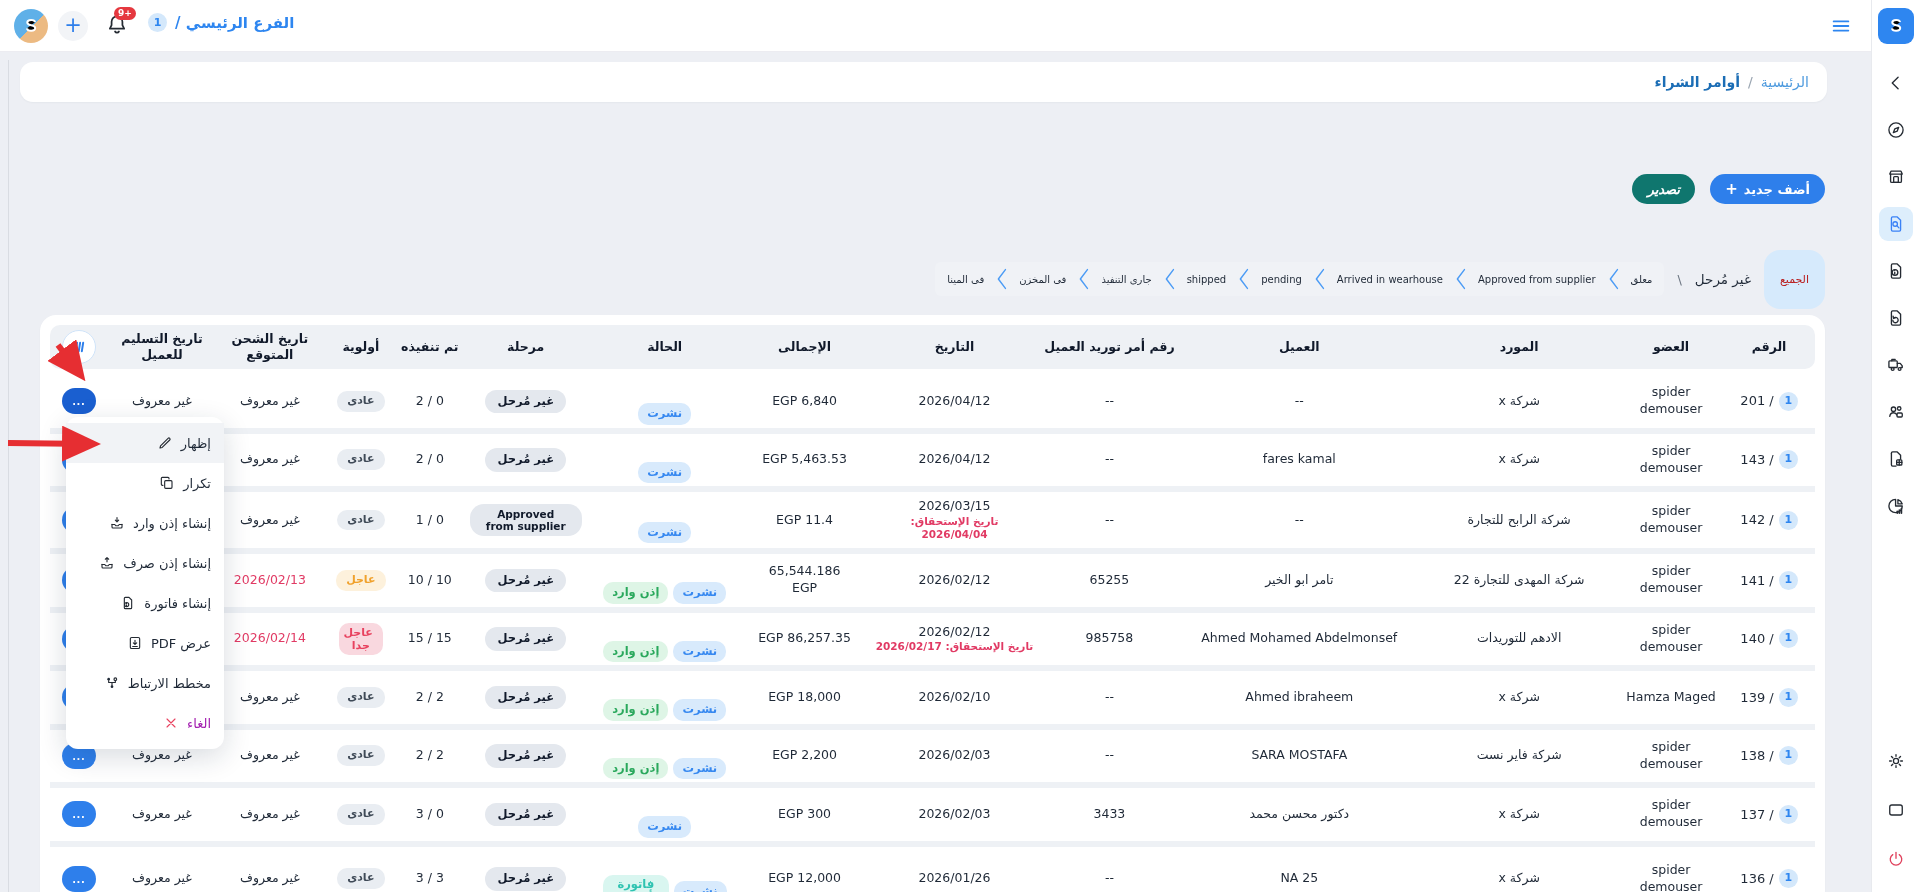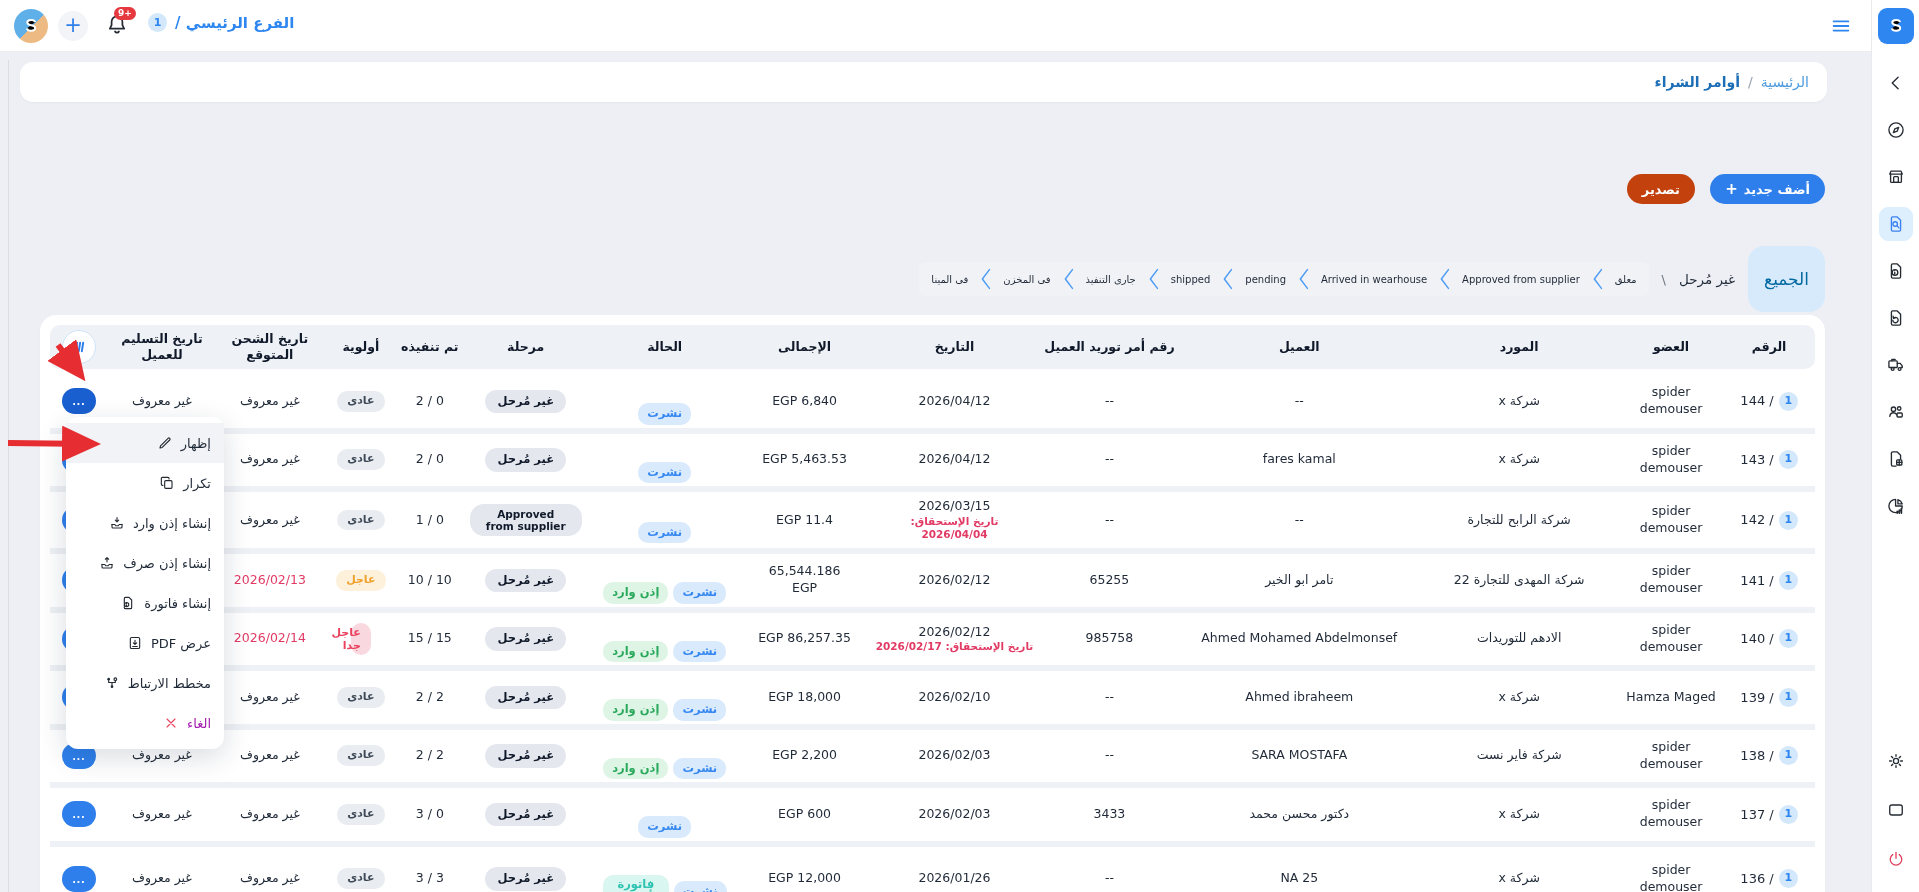--- a/index.html
+++ b/index.html
@@ -46,24 +46,24 @@
   .crumb .home { color:#4d9ade; cursor:pointer; }
   .crumb .sep { color:#9aa5b1; }
   .crumb .cur { color:#1b6db5; font-weight:bold; }
   .searchcard { left:20px; right:44px; top:60px; height:50px; display:flex; align-items:center; padding:0 22px; gap:9px; cursor:pointer; }
   .searchcard .lbl { font-size:15px; color:#333b46; }
 
   .btn { position:absolute; top:122px; height:30px; border-radius:15px; color:#fff; font-weight:bold;
     font-size:13px; display:flex; align-items:center; justify-content:center; gap:6px; cursor:pointer; padding:0 15px; }
   .btn-add { right:46px; background:#2e7feb; }
   .btn-add .plus { font-size:15px; font-weight:bold; }
-  .btn-export { right:176px; background:#c2410c; }
+  .btn-export { right:176px; background:#0f766e;font-style:italic; }
 
   .chips { position:absolute; right:46px; top:210px; height:34px; display:flex; align-items:center; gap:13px; }
-  .chip-all { background:#d6eafc; color:#0369a1; font-size:17px; padding:23px 16px; border-radius:16px; cursor:pointer; }
+  .chip-all { background:#d6eafc; color:#b91c1c; font-size:11px; padding:23px 16px; border-radius:16px; cursor:pointer; }
   .chip-unposted { font-size:13.5px; color:#1f2937; cursor:pointer; }
   .chip-sep { color:#6b7480; font-size:13px; }
   .stage-strip { display:flex; align-items:center; gap:12px; background:#f0f2f6; border-radius:6px;
     padding:4px 12px; height:34px; }
   .stage-chip { font-size:10px; color:#1f2937; white-space:nowrap; cursor:pointer; }
   .stage-chev { width:11px; height:26px; }
 
   
   .tablecard { left:40px; right:46px; top:263px; bottom:-20px; border-radius:16px 16px 0 0; padding:10px 10px 0; overflow:hidden; }
   .trow { display:flex; align-items:center; }
@@ -81,21 +81,21 @@
   .pill { border-radius:10px; padding:3px 9px; font-size:11.5px; font-weight:bold; white-space:nowrap;margin-top:25px; }
   .pill.published { background:#d8eafc; color:#3688f0; }
   .pill.receipt { background:#def5e6; color:#2aa85c; }
   .pill.invoice { background:#d9f6f0; color:#2fc3b1; white-space:normal; width:66px; line-height:1.2; }
   .stagepill { background:#e4e8ee; color:#10192a; font-weight:bold; font-size:11.5px; border-radius:12px;
     padding:4px 12px; white-space:nowrap; }
   .stagepill.en { white-space:normal; width:112px; font-size:10.5px; line-height:1.15; text-align:center; border-radius:14px; }
   .prio { border-radius:10px; padding:3px 10px; font-size:11px; font-weight:bold; }
   .prio.normal { background:#e9edf2; color:#3f4a57; }
   .prio.urgent { background:#fdf1dc; color:#f0a12c; }
-  .prio.critical { background:#f9d8df; color:#e8425f; white-space:normal; width:20px; line-height:1.2; text-align:center; }
+  .prio.critical { background:#f9d8df; color:#e8425f; white-space:normal; width:44px; line-height:1.2; text-align:center; }
   .red { color:#e13a64 !important; }
   .duetxt { font-size:10.5px; font-weight:bold; color:#e13a64; line-height:1.3; }
   .dotsbtn { width:34px; height:26px; border-radius:13px; background:#2e7feb; color:#fff; border:none;
     font-weight:bold; font-size:12px; letter-spacing:1px; line-height:0; cursor:pointer; }
   .dotsbtn.active { background:#1a5fd0; }
   .colbtn { width:34px; height:34px; border-radius:50%; border:1.6px solid #cfe3f8; background:#fff;
     display:flex; align-items:center; justify-content:center; cursor:pointer; }
 
   
   .menu { position:absolute; left:66px; top:365px; width:158px; background:#fff; border-radius:12px;
@@ -407,21 +407,21 @@
             <svg class="ic" width="20" height="20" style="stroke:#2e7feb">
               <use href="#i-colbars"></use>
             </svg>
           </button>
         </div>
       </div>
     <div id="tbody">
         <div class="trow drow" style="min-height: 46px;">
     <div class="cell c-num">
       <span class="numbadge b">1</span>
-      <span class="t">/ 144</span>
+      <span class="t">/ 201</span>
     </div>
     <div class="cell c-member f-member">spider demouser</div>
     <div class="cell c-supplier f-supplier">شركة x</div>
     <div class="cell c-client f-client">--</div>
     <div class="cell c-po f-po">--</div>
     <div class="cell c-date">
             <span>2026/04/12</span>
           </div>
     <div class="cell c-total">
             <span>EGP 6,840</span>
@@ -642,21 +642,21 @@
       <span class="t">/ 137</span>
     </div>
     <div class="cell c-member f-member">spider demouser</div>
     <div class="cell c-supplier f-supplier">شركة x</div>
     <div class="cell c-client f-client">دكتور محسن محمد</div>
     <div class="cell c-po f-po">3433</div>
     <div class="cell c-date">
             <span>2026/02/03</span>
           </div>
     <div class="cell c-total">
-            <span>EGP 600</span>
+            <span>EGP 300</span>
           </div>
     <div class="cell c-status">
             <span class="pill published">نشرت</span>
           </div>
     <div class="cell c-stage">
             <span class="stagepill">غير مُرحل</span>
           </div>
     <div class="cell c-done f-done">0 / 3</div>
     <div class="cell c-priority">
             <span class="prio normal">عادى</span>

